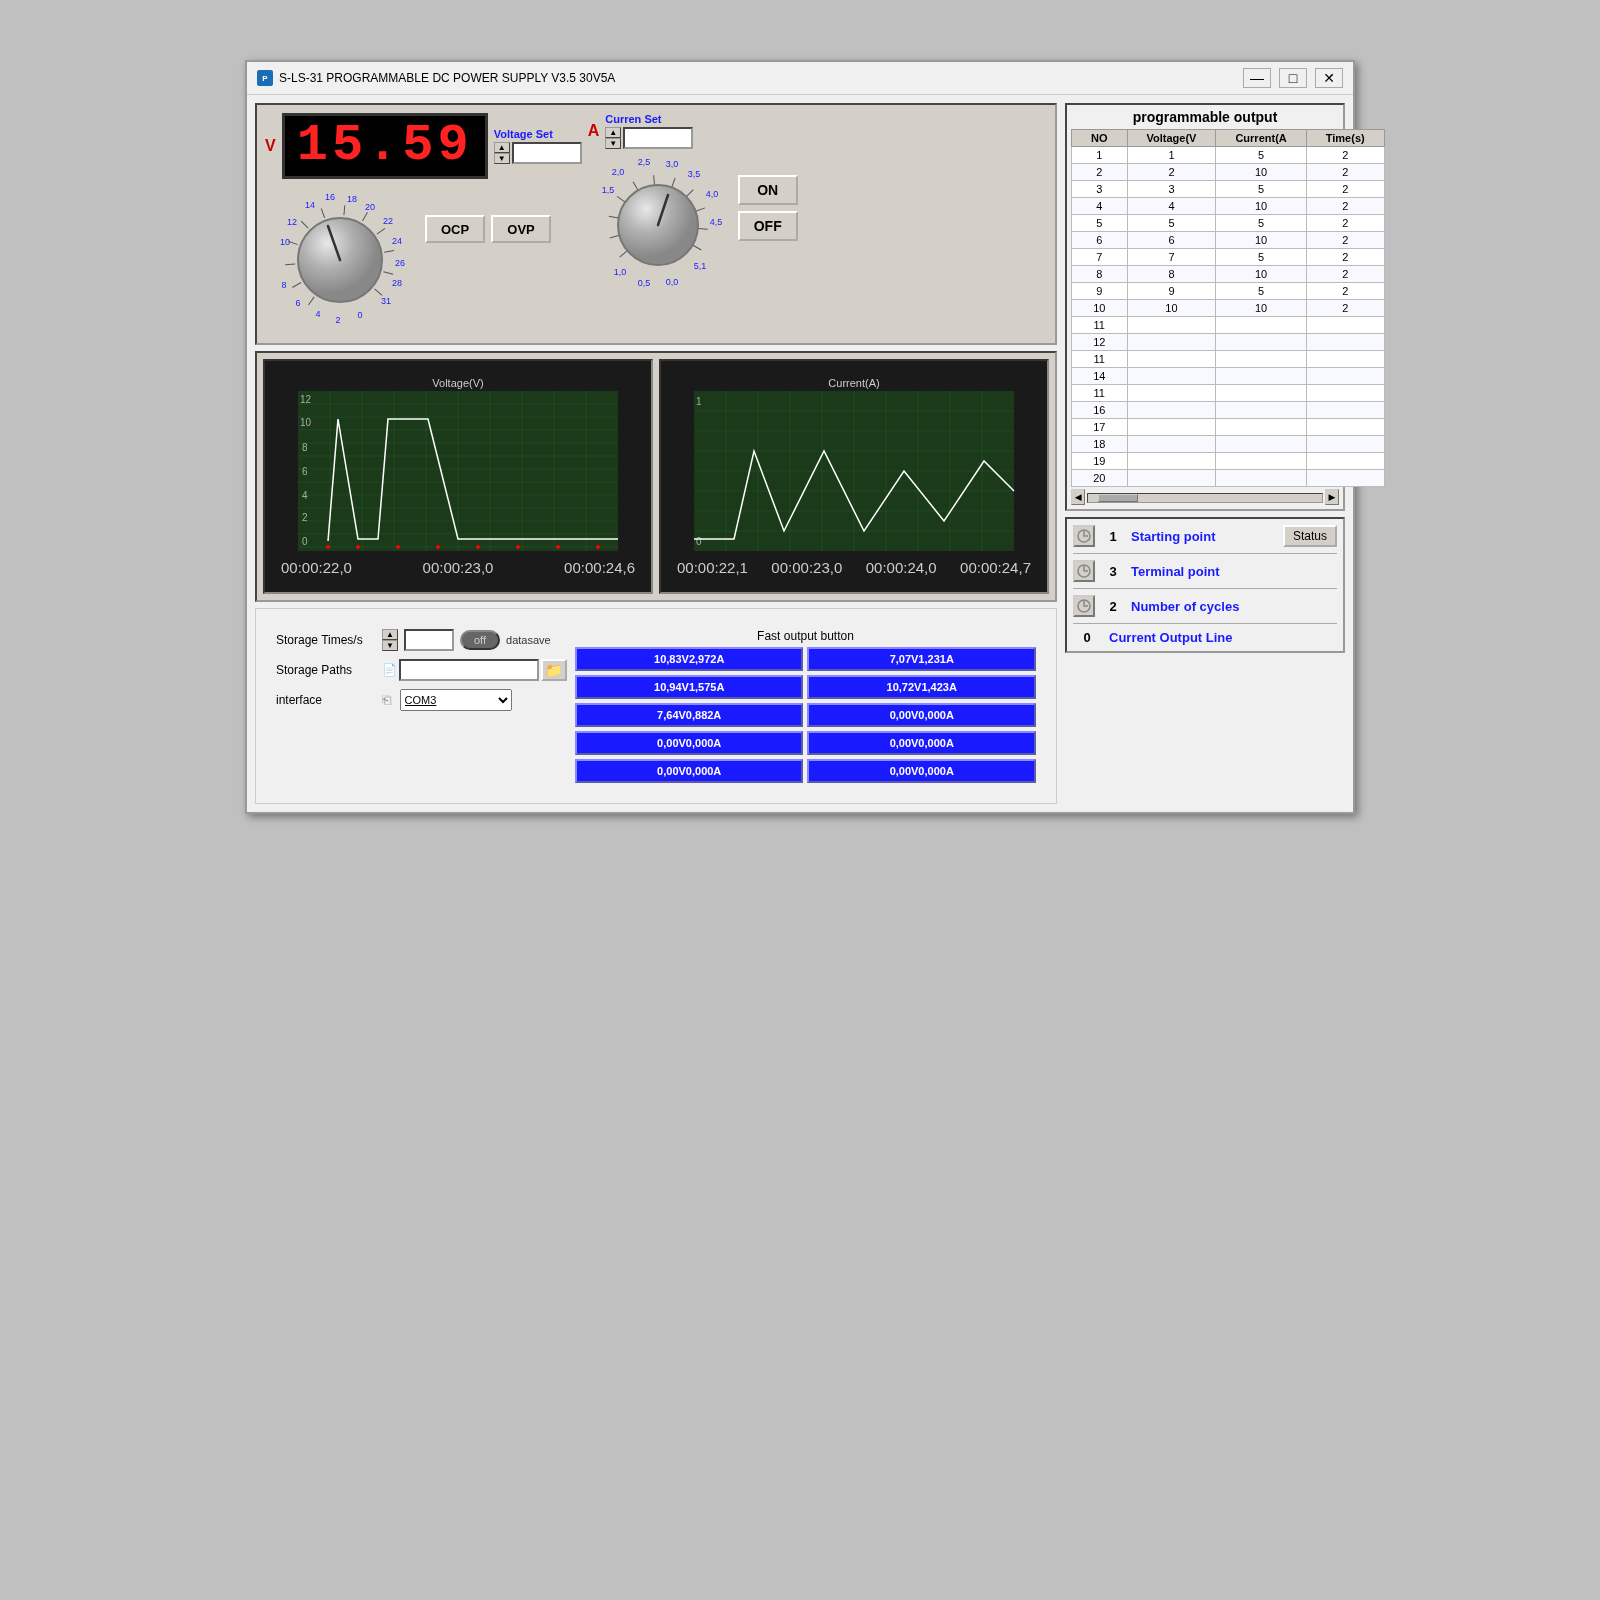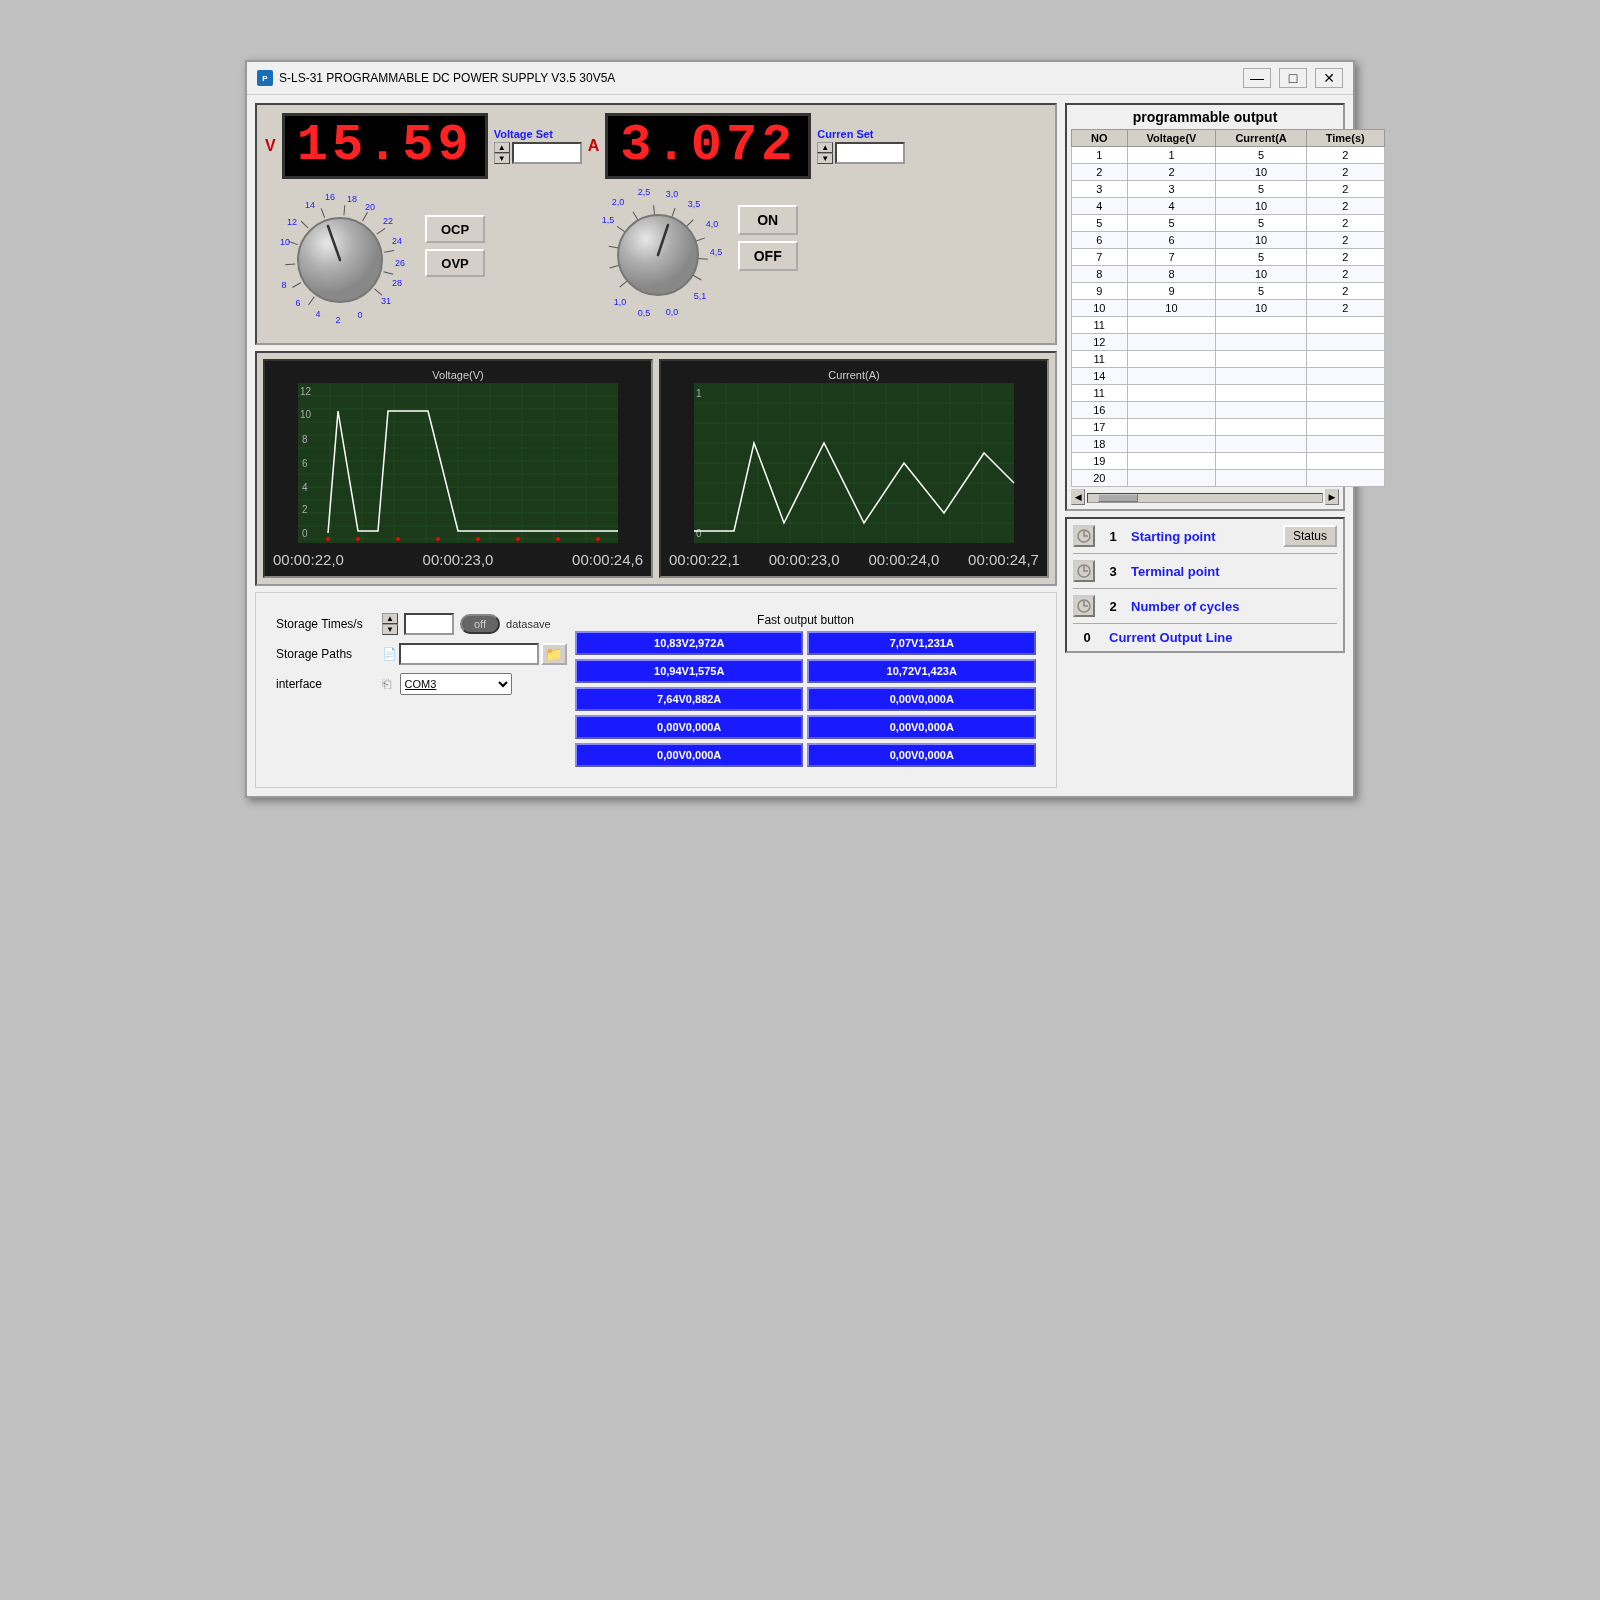--- a/index.html
+++ b/index.html
@@ -142,21 +142,21 @@
     
     .knob-section {
       display: flex;
       flex-direction: column;
       align-items: center;
       position: relative;
     }
     
     .ocp-ovp-buttons {
       display: flex;
-      flex-direction: column;
+      flex-direction: row;
       gap: 6px;
       margin-top: 30px;
     }
     .ctrl-btn {
       width: 60px;
       height: 28px;
       background: #d4d0c8;
       border: 2px outset #fff;
       cursor: pointer;
       font-size: 13px;
@@ -194,21 +194,21 @@
       display: flex;
       gap: 6px;
       background: #d4d0c8;
       border: 2px inset #999;
       padding: 6px;
     }
     .chart-box {
       flex: 1;
       background: #1a1a1a;
       border: 2px inset #888;
-      padding: 8px;
+      padding: 16px;
       position: relative;
     }
     .chart-title {
       color: #ccc;
       font-size: 11px;
       text-align: center;
       margin-bottom: 2px;
     }
     .chart-canvas {
       width: 100%;
@@ -511,23 +511,20 @@
             <div class="ocp-ovp-buttons">
               <button class="ctrl-btn">OCP</button>
               <button class="ctrl-btn">OVP</button>
             </div>
           </div>
         </div>
 
         <div style="display:flex;flex-direction:column;align-items:flex-start;gap:2px;">
           <div style="display:flex;align-items:center;gap:6px;">
             <span class="meter-label">A</span>
-            <div class="digital-display">
-              <span class="digital-value">3.072</span>
-            </div>
             <div class="voltage-set-section">
               <span class="set-label">Curren Set</span>
               <div class="set-input-row">
                 <div class="spinner-btn">
                   <div class="spin-arrow">▲</div>
                   <div class="spin-arrow">▼</div>
                 </div>
                 <input class="set-input" type="text" style="">
               </div>
             </div>

